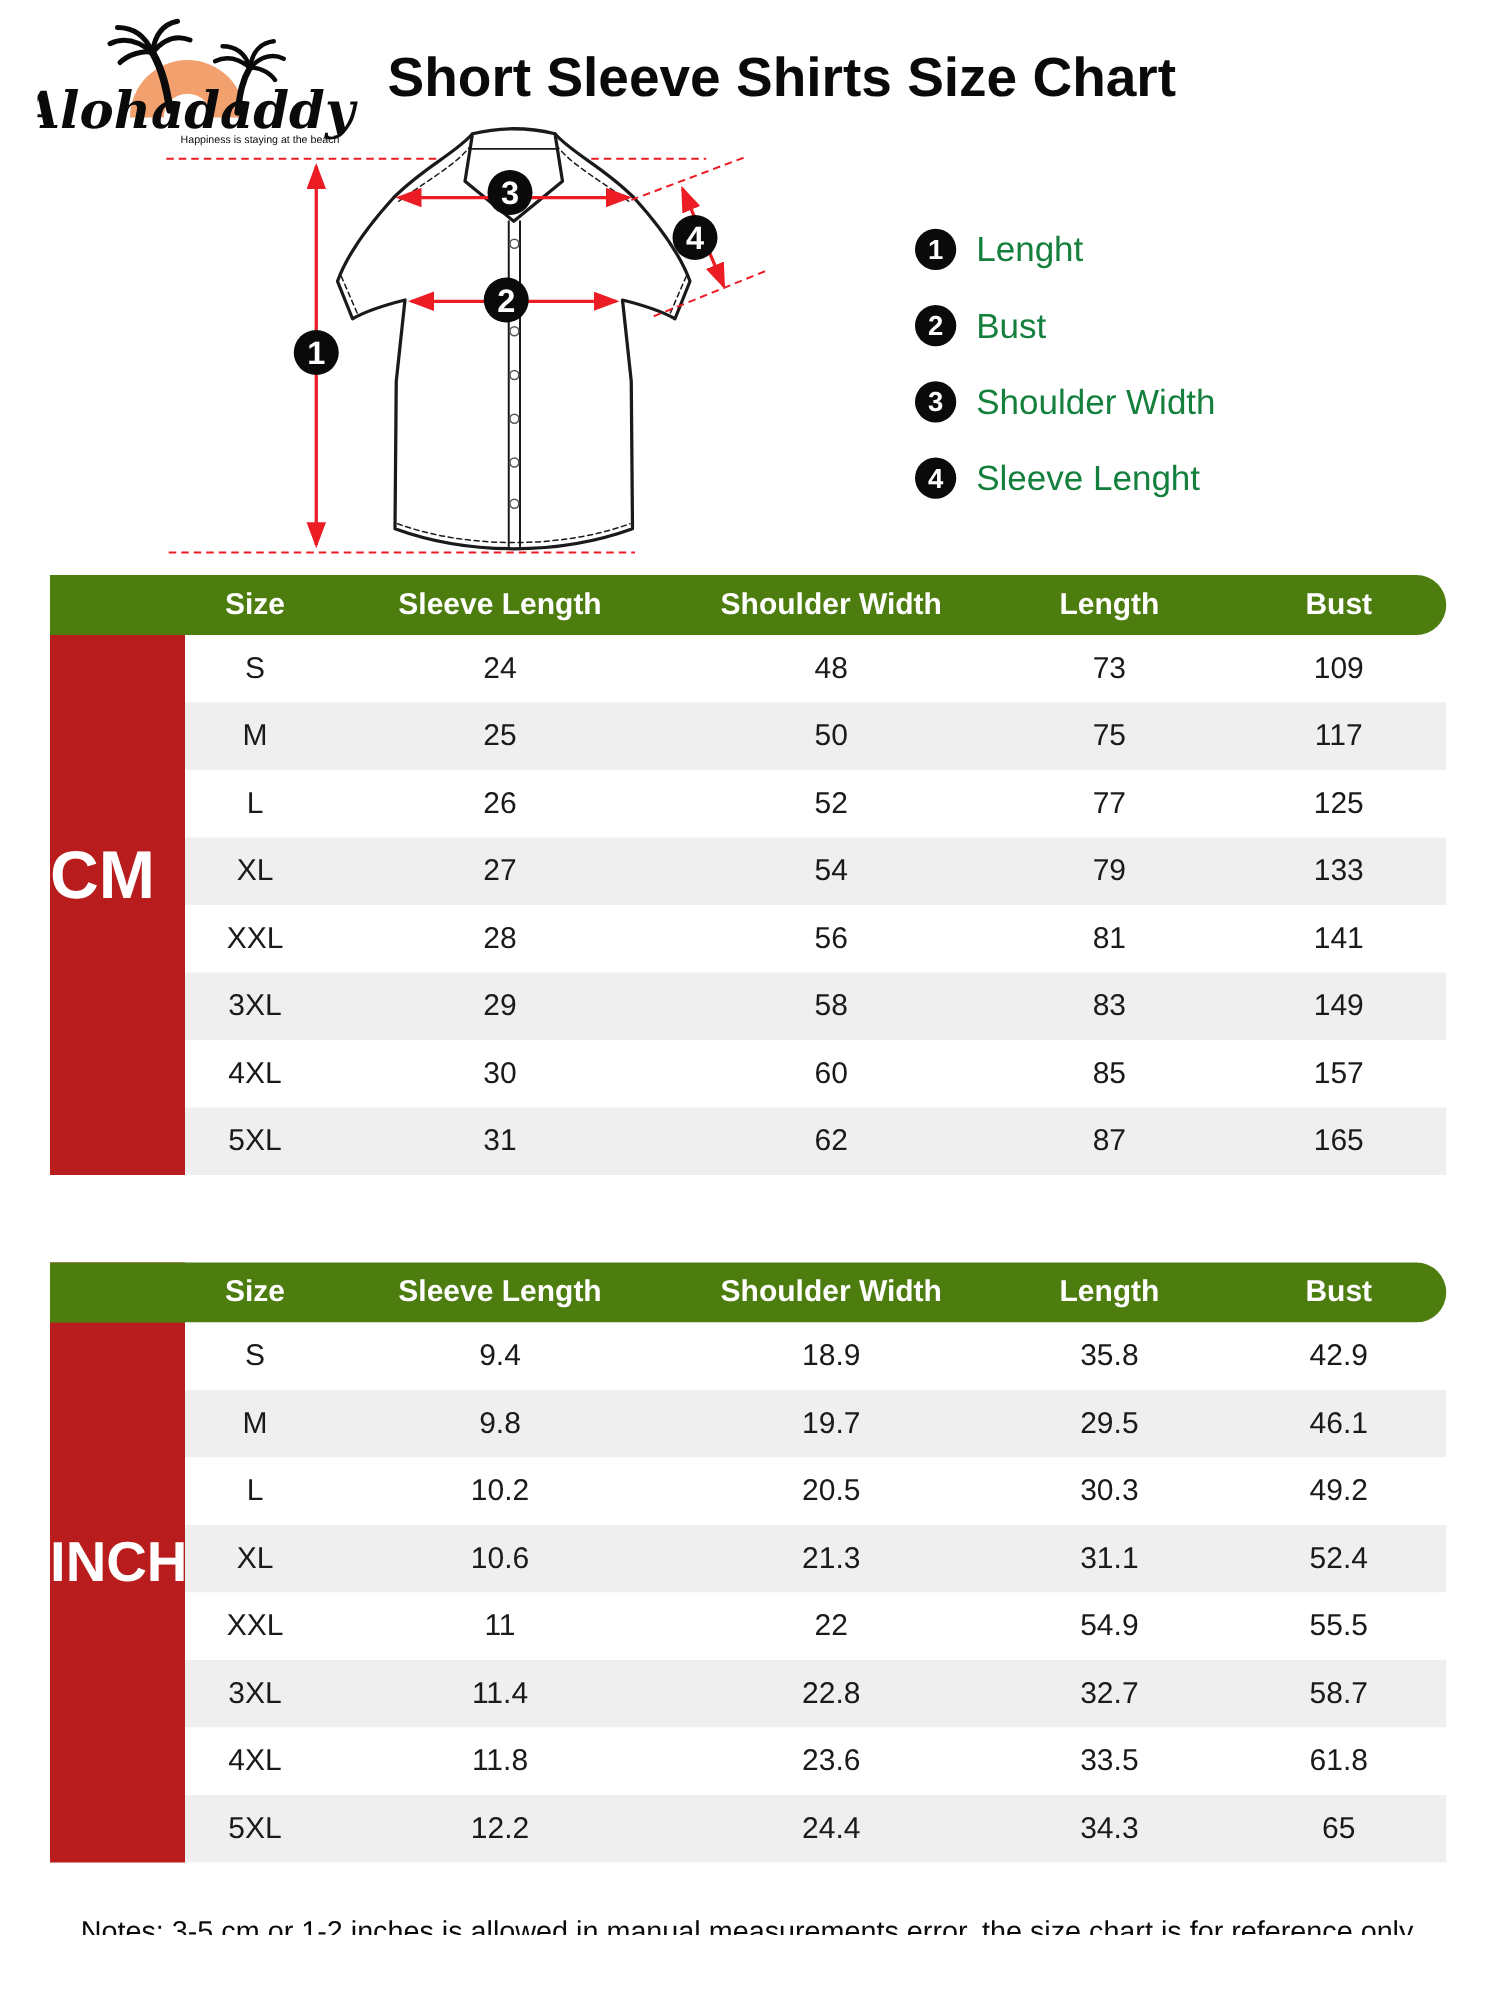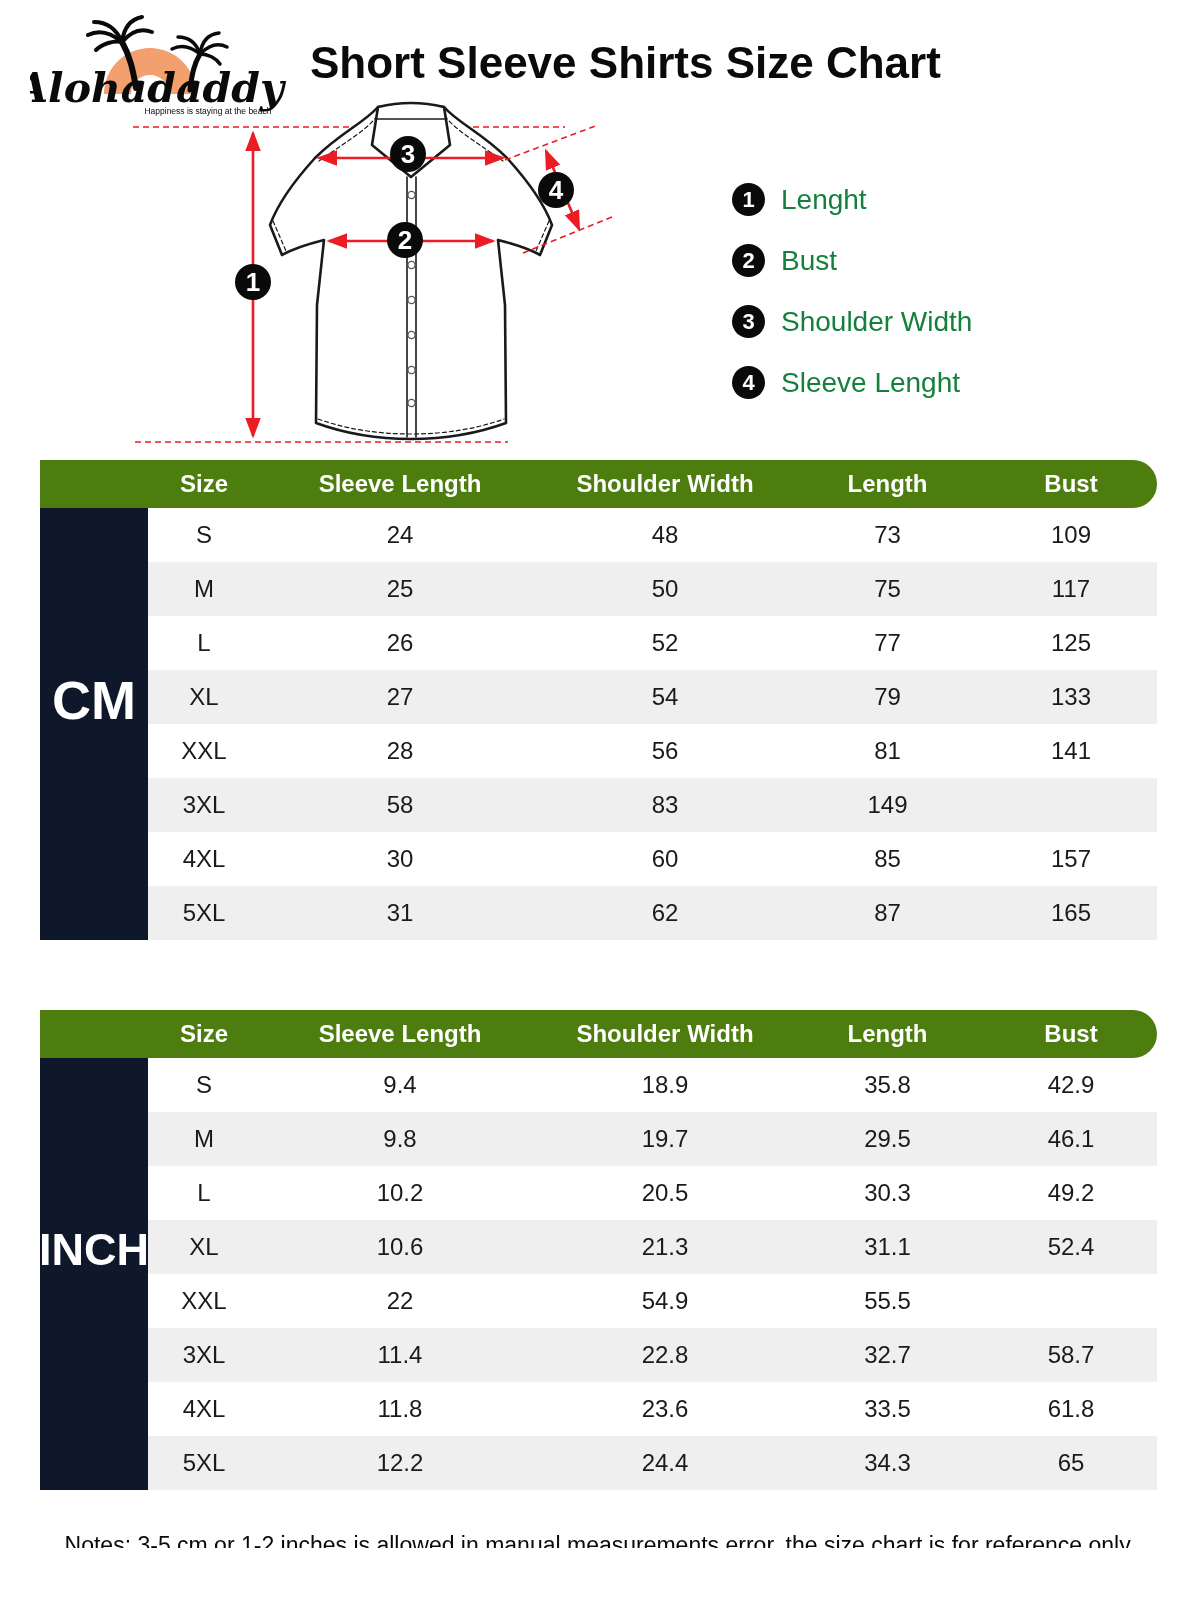--- a/index.html
+++ b/index.html
@@ -27,22 +27,22 @@
 
   
   .size-table{position:absolute;left:40px;width:1117px;height:480px;}
   .size-table.cm{top:460px;}
   .size-table.inch{top:1010px;}
   .st-header{position:absolute;left:0;top:0;width:100%;height:48px;background:#4d7c0f;
              border-radius:0 26px 26px 0;display:grid;
              grid-template-columns:108px 112px 280px 250px 195px 172px;
              align-items:center;}
   .st-header span{text-align:center;color:#fff;font-size:24px;font-weight:bold;}
-  .st-band{position:absolute;left:0;top:0;bottom:0;width:108px;background:#0f172a;
-           display:flex;align-items:center;justify-content:center;}
+  .st-band{position:absolute;left:0;top:0;bottom:0;width:108px;background:#b91c1c;
+           display:flex;align-items:center;justify-content:flex-start;}
   .st-band .unit{color:#fff;font-weight:bold;}
   .size-table.cm .unit{font-size:54px;}
   .size-table.inch .unit{font-size:45px;letter-spacing:0px;}
   .st-rows{position:absolute;left:108px;top:48px;width:1009px;}
   .t-row{display:grid;grid-template-columns:112px 280px 250px 195px 172px;height:54px;
          align-items:center;background:#fff;}
   .t-row:nth-child(even){background:#efefef;}
   .t-cell{text-align:center;font-size:24px;color:#1a1a1a;}
 
   
@@ -217,20 +217,21 @@
         </div>
         <div class="t-row">
           <div class="t-cell">XXL</div>
           <div class="t-cell">28</div>
           <div class="t-cell">56</div>
           <div class="t-cell">81</div>
           <div class="t-cell">141</div>
         </div>
         <div class="t-row">
           <div class="t-cell">3XL</div>
+          <div class="t-cell">29</div>
           <div class="t-cell">58</div>
           <div class="t-cell">83</div>
           <div class="t-cell">149</div>
         </div>
         <div class="t-row">
           <div class="t-cell">4XL</div>
           <div class="t-cell">30</div>
           <div class="t-cell">60</div>
           <div class="t-cell">85</div>
           <div class="t-cell">157</div>
@@ -281,20 +282,21 @@
         </div>
         <div class="t-row">
           <div class="t-cell">XL</div>
           <div class="t-cell">10.6</div>
           <div class="t-cell">21.3</div>
           <div class="t-cell">31.1</div>
           <div class="t-cell">52.4</div>
         </div>
         <div class="t-row">
           <div class="t-cell">XXL</div>
+          <div class="t-cell">11</div>
           <div class="t-cell">22</div>
           <div class="t-cell">54.9</div>
           <div class="t-cell">55.5</div>
         </div>
         <div class="t-row">
           <div class="t-cell">3XL</div>
           <div class="t-cell">11.4</div>
           <div class="t-cell">22.8</div>
           <div class="t-cell">32.7</div>
           <div class="t-cell">58.7</div>

